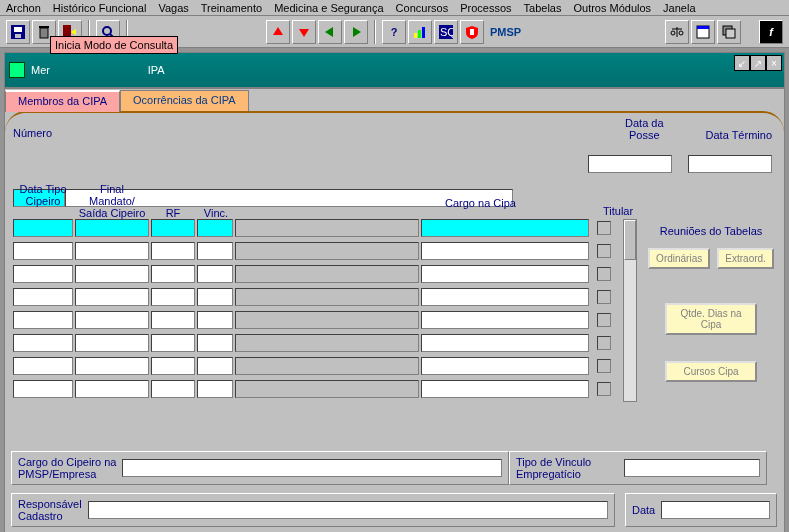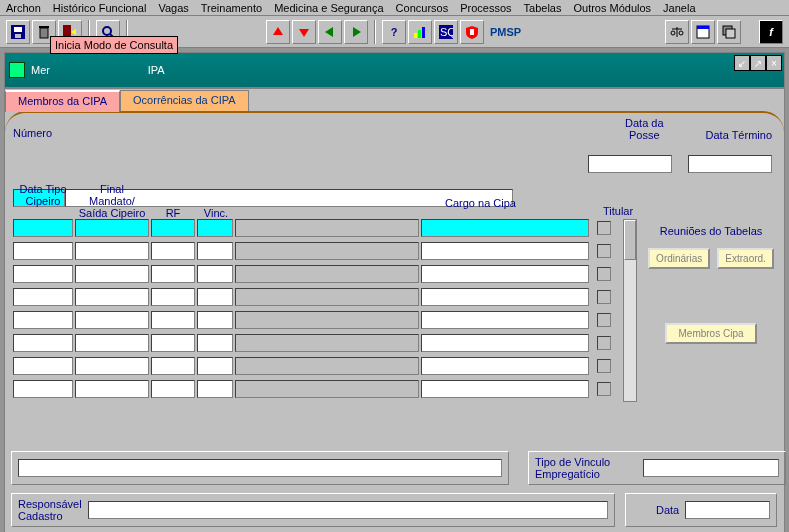--- a/index.html
+++ b/index.html
@@ -75,23 +75,23 @@
   .btn.w { width:92px; }
 
   
   .scroll { position:absolute; top:106px; left:618px; width:14px; height:183px; background:#e0e0e0; border:1px solid #808080; }
   .thumb { width:100%; height:40px; background:#c0c0c0; border:1px solid #808080; border-top-color:#fff; border-left-color:#fff; }
 
   
   .botgrp { position:absolute; left:0; width:100%; }
   .frame { border:1px solid #808080; border-top-color:#fff; border-left-color:#fff; position:absolute; }
   .b-cargo { left:6px; top:334px; width:498px; height:34px; }
-  .b-tipo { left:523px; top:334px; width:258px; height:34px; }
+  .b-tipo { left:504px; top:334px; width:258px; height:34px; }
   .b-resp { left:6px; top:376px; width:604px; height:34px; }
-  .b-data { left:620px; top:376px; width:152px; height:34px;padding-left:24px; }
+  .b-data { left:620px; top:376px; width:152px; height:34px; }
   .finner { display:flex; align-items:center; height:100%; padding:0 6px; gap:6px; }
   .flbl { color:#000080; line-height:12px; }
   .ffld { flex:1; height:18px; background:#fff; border:1px solid #808080; border-top-color:#404040; border-left-color:#404040; }
 
   svg { display:block; }
 </style>
 </head>
 <body>
 
 <div class="menubar">
@@ -335,27 +335,29 @@
         <div class="thumb"></div>
       </div>
 
     <div class="rpanel">
       <div class="rtitle">Reuniões do Tabelas</div>
       <div>
         <span class="btn">Ordinárias</span>
         <span class="btn">Extraord.</span>
       </div>
       <div style="height:28px"></div>
+      <div><span class="btn w">Qtde. Dias na Cipa</span></div>
       <div style="height:20px"></div>
-      <div><span class="btn w">Membros Cipa</span></div>
+      <div><span class="btn w">Cursos Cipa</span></div>
     </div>
 
     <div class="botgrp">
       <div class="frame b-cargo">
         <div class="finner">
+          <div class="flbl"><span>Cargo do Cipeiro na</span><br><span>PMSP/Empresa</span></div>
           <div class="ffld"></div>
         </div>
       </div>
       <div class="frame b-tipo">
         <div class="finner">
           <div class="flbl" style="width:102px">Tipo de Vinculo Empregatício</div>
           <div class="ffld"></div>
         </div>
       </div>
       <div class="frame b-resp">

